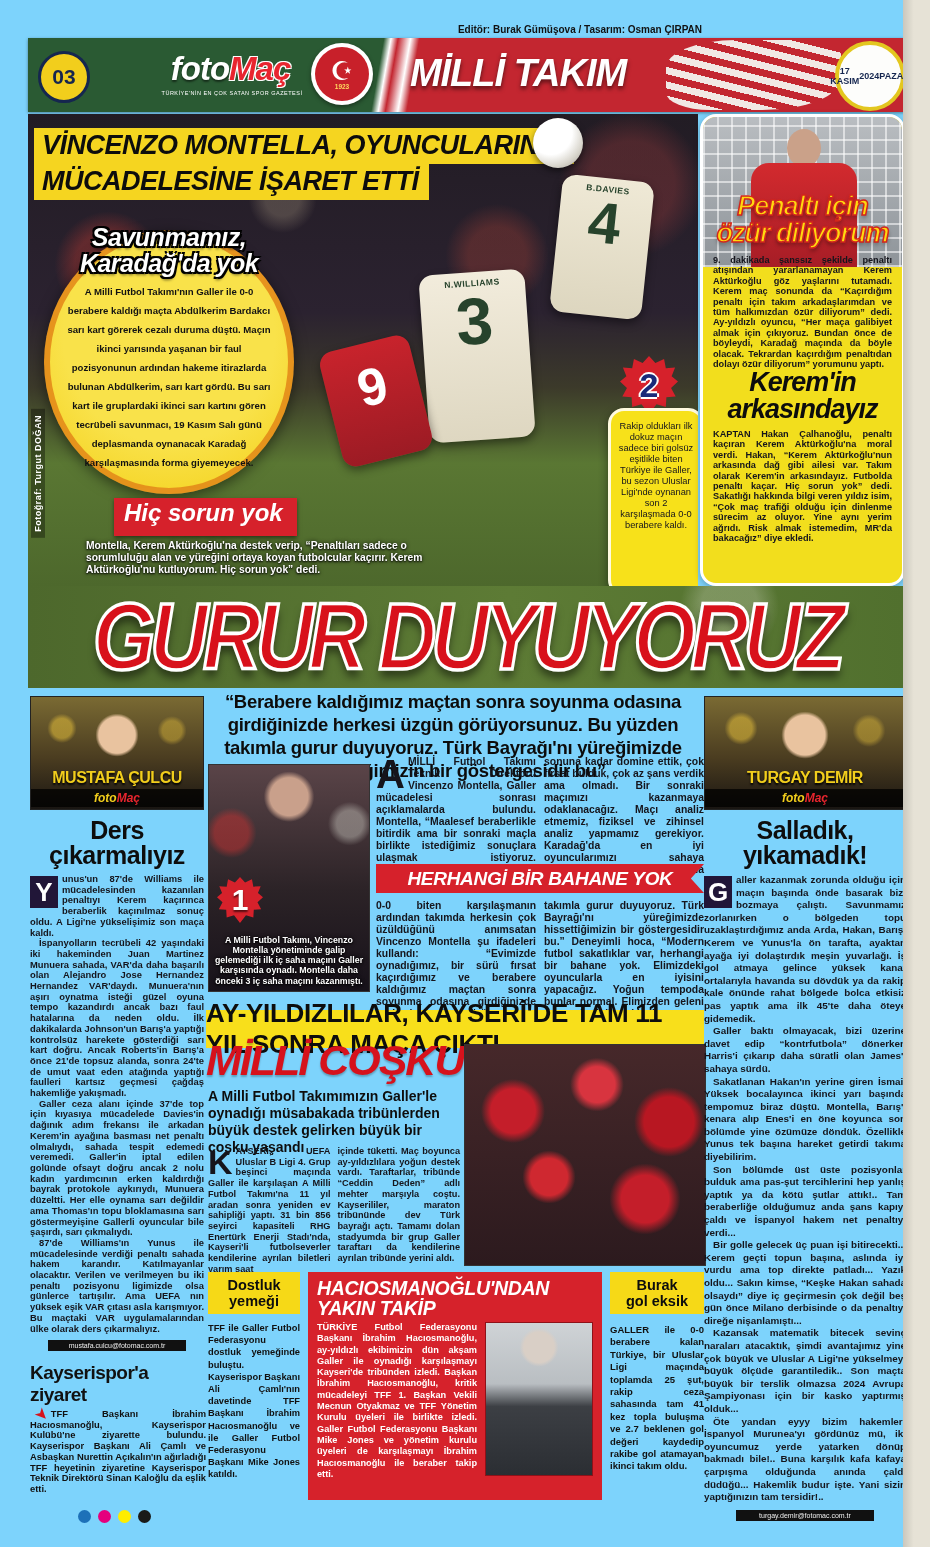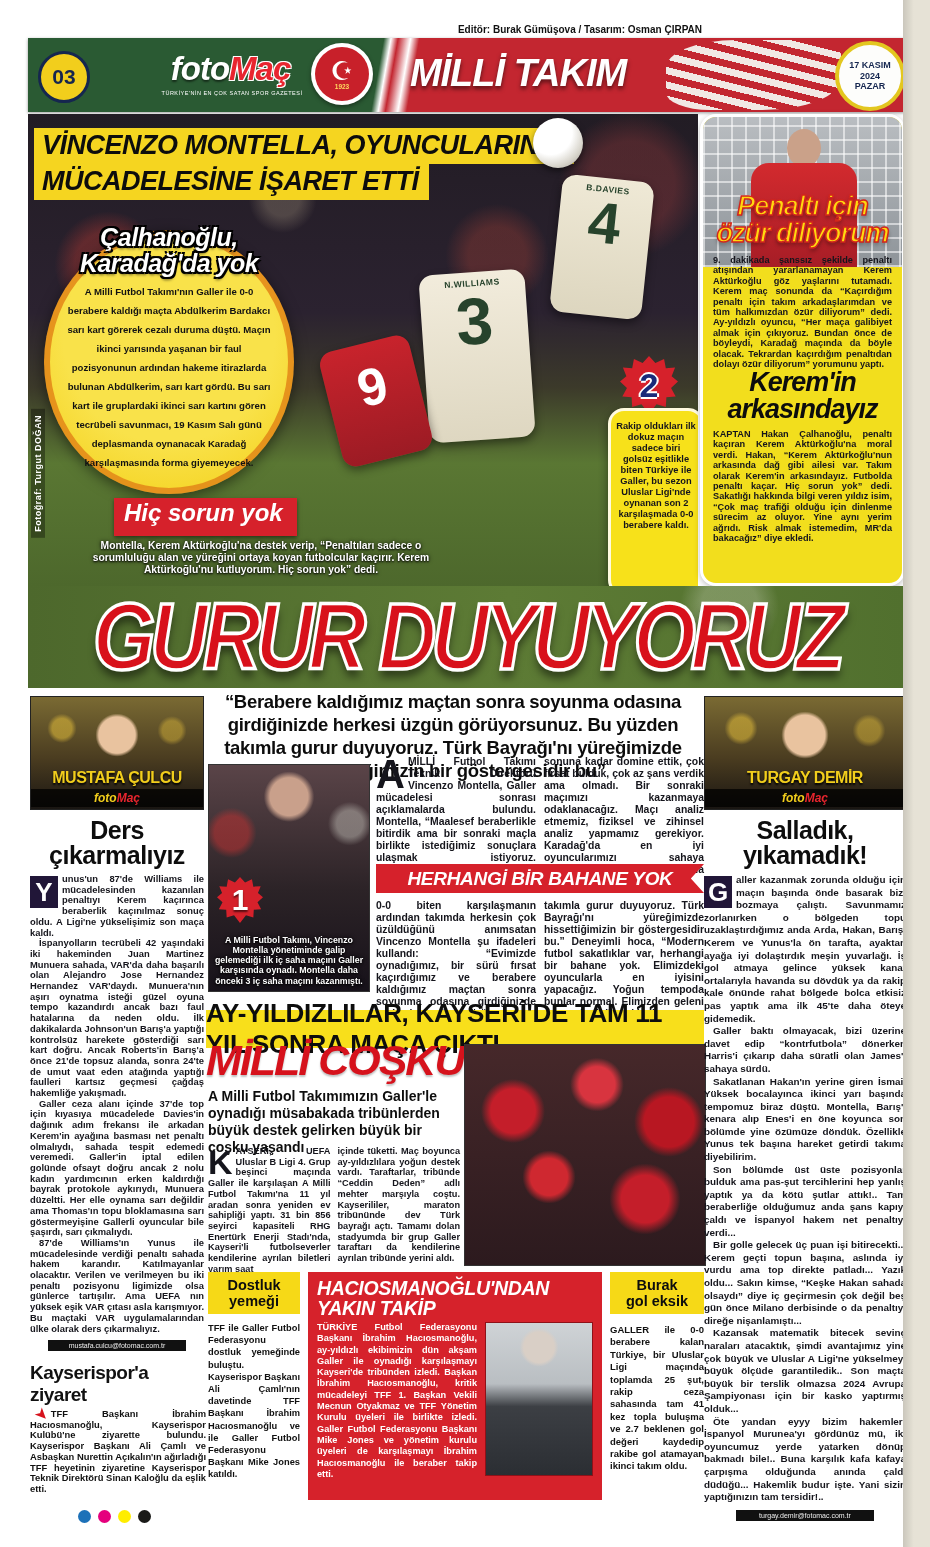--- a/index.html
+++ b/index.html
@@ -1,16 +1,16 @@
 <!DOCTYPE html>
 <html><head>
 <meta charset="utf-8">
 <style>
   html,body{margin:0;padding:0;background:#d8d4c8;}
-  .page{position:relative;width:930px;height:1547px;background:#ffffff;overflow:hidden;
+  .page{position:relative;width:930px;height:1547px;background:#7dd3fc;overflow:hidden;
         font-family:"Liberation Sans",sans-serif;color:#111;margin:0 auto;}
   .b{position:absolute;}
   .just{text-align:justify;}
   
   .credit{left:430px;top:24px;width:300px;text-align:center;font-size:10px;font-weight:bold;color:#111;}
   
   .masthead{left:28px;top:38px;width:877px;height:74px;
     background:linear-gradient(100deg,#2a5a33 0%,#2a5a33 40%,#ffffff 40.8%,#c32630 41.6%,#ffffff 43%,#c32630 44%,#c32630 100%);
     box-shadow:0 1px 3px rgba(0,0,0,.4);}
   .pgnum{left:10px;top:13px;width:46px;height:46px;border-radius:50%;background:#f2ce1c;border:3px solid #15264f;
@@ -22,21 +22,21 @@
   .crest{left:283px;top:5px;width:62px;height:62px;border-radius:50%;background:#fff;box-shadow:0 2px 4px rgba(0,0,0,.4);}
   .crest-in{position:absolute;inset:4px;border-radius:50%;background:#c8202a;display:flex;flex-direction:column;
     align-items:center;justify-content:center;color:#fff;}
   .crest-in .moon{font-size:26px;line-height:24px;}
   .crest-in .yr{font-size:6.5px;font-weight:bold;color:#ffd95e;}
   .mtitle{left:340px;top:14px;width:300px;text-align:center;color:#fff;font-size:38px;font-weight:bold;font-style:italic;
     letter-spacing:-1px;text-shadow:0 3px 4px rgba(0,0,0,.55);}
   .flagwave{left:638px;top:2px;width:175px;height:70px;border-radius:40% 20% 45% 25%;opacity:.95;
     background:repeating-linear-gradient(14deg,#c32630 0 7px,#f4f2ee 7px 14px);}
   .datebadge{left:807px;top:3px;width:62px;height:62px;border-radius:50%;background:#fdfdfb;border:4px solid #e3c71f;
-    display:flex;flex-direction:column;align-items:center;justify-content:center;color:#15264f;font-weight:bold;text-align:center;}
+    display:flex;flex-direction:row;align-items:center;justify-content:center;color:#15264f;font-weight:bold;text-align:center;}
   .datebadge div{font-size:9px;line-height:10.5px;}
   
   .photo-main{left:28px;top:114px;width:670px;height:472px;overflow:hidden;
     background-image:
      radial-gradient(circle at 12% 32%, rgba(205,60,50,.35) 0 5%, transparent 8%),
      radial-gradient(circle at 38% 18%, rgba(230,210,170,.22) 0 3%, transparent 6%),
      radial-gradient(circle at 70% 30%, rgba(190,70,55,.30) 0 5%, transparent 9%),
      radial-gradient(circle at 90% 15%, rgba(160,60,60,.35) 0 6%, transparent 10%),
      linear-gradient(180deg,#221c24 0%,#2b2230 42%,#3c3a2a 58%,#5a7733 74%,#4d682c 100%);}
   .hline{display:block;background:#f5d520;color:#0d0d0d;font-weight:bold;font-style:italic;font-size:27px;
@@ -59,28 +59,28 @@
   .shirt .pnum{font-weight:bold;line-height:1;}
   .shirt4{left:528px;top:64px;width:92px;height:138px;background:linear-gradient(180deg,#efe9d6,#ddd6bf);color:#27432c;transform:rotate(6deg);}
   .shirt4 .pnum{font-size:58px;}
   .shirt3{left:396px;top:158px;width:106px;height:168px;background:linear-gradient(180deg,#f2ecdc,#ded7c1);color:#27432c;transform:rotate(-4deg);}
   .shirt3 .pnum{font-size:66px;}
   .shirt9{left:302px;top:228px;width:92px;height:118px;background:linear-gradient(180deg,#c8232c,#9c1b24);color:#fff;transform:rotate(-14deg);}
   .shirt9 .pnum{font-size:52px;padding-top:18px;}
   .capt{left:58px;top:384px;width:350px;}
   .capt-title{display:inline-block;background:#d6212b;color:#fff;font-weight:bold;font-style:italic;font-size:24px;
     padding:1px 14px 9px 10px;margin-left:28px;box-shadow:0 2px 4px rgba(0,0,0,.5);}
-  .capt-body{margin-top:4px;color:#fff;font-size:10.3px;line-height:12px;font-weight:bold;text-align:center;
+  .capt-body{margin-top:4px;color:#fff;font-size:10.3px;line-height:12px;font-weight:bold;text-align:left;
     text-shadow:0 1px 2px #000,0 0 4px rgba(0,0,0,.8);}
   .star{background:#d6212b;display:flex;align-items:center;justify-content:center;
     clip-path:polygon(50% 0,61% 12%,76% 5%,79% 21%,95% 20%,89% 35%,100% 44%,88% 55%,96% 70%,80% 71%,79% 88%,63% 83%,50% 100%,37% 83%,21% 88%,20% 71%,4% 70%,12% 55%,0 44%,11% 35%,5% 20%,21% 21%,24% 5%,39% 12%);}
   .stat-star{left:592px;top:242px;width:58px;height:58px;}
   .stat-star span{color:#1a2a7a;font-size:34px;font-weight:bold;text-shadow:-2px 0 0 #fff,2px 0 0 #fff,0 -2px 0 #fff,0 2px 0 #fff;}
   .stat-bubble{left:580px;top:294px;width:96px;height:188px;background:#f7e11a;border:3px solid #fffbe0;border-radius:16px;
-    font-size:9.3px;line-height:11px;font-weight:bold;text-align:center;padding:10px 5px;box-sizing:border-box;color:#15151c;
+    font-size:9.3px;line-height:11px;font-weight:normal;text-align:center;padding:10px 5px;box-sizing:border-box;color:#15151c;
     box-shadow:0 4px 10px rgba(0,0,0,.45);}
   
   .rail{left:700px;top:114px;width:205px;height:472px;background:#f2de1d;border-radius:16px;border:3px solid #fff;
     box-sizing:border-box;overflow:hidden;box-shadow:0 2px 6px rgba(0,0,0,.25);}
   .rail-photo{position:absolute;left:0;top:0;right:0;height:150px;
     background:
      repeating-linear-gradient(90deg,rgba(255,255,255,.55) 0 2px,transparent 2px 14px),
      repeating-linear-gradient(0deg,rgba(255,255,255,.55) 0 2px,transparent 2px 14px),
      linear-gradient(180deg,#b9bdc1,#8e9499);}
   .gk-head{position:absolute;left:84px;top:12px;width:34px;height:38px;border-radius:50%;background:#caa189;}
@@ -231,21 +231,21 @@
     <div class="b shirt shirt3">
       <div class="pname">N.WILLIAMS</div>
       <div class="pnum">3</div>
     </div>
     <div class="b shirt shirt9">
       <div class="pnum">9</div>
     </div>
 
     <div class="b abdul">
       <div class="abdul-title">
-        <div>Çalhanoğlu,</div>
+        <div>Savunmamız,</div>
         <div>Karadağ'da yok</div>
       </div>
       <div class="abdul-body">A Milli Futbol Takımı'nın Galler ile 0-0 berabere kaldığı maçta Abdülkerim Bardakcı sarı kart görerek cezalı duruma düştü. Maçın ikinci yarısında yaşanan bir faul pozisyonunun ardından hakeme itirazlarda bulunan Abdülkerim, sarı kart gördü. Bu sarı kart ile gruplardaki ikinci sarı kartını gören tecrübeli savunmacı, 19 Kasım Salı günü deplasmanda oynanacak Karadağ karşılaşmasında forma giyemeyecek.</div>
     </div>
 
     <div class="b pcredit">Fotoğraf: Turgut DOĞAN</div>
 
     <div class="b capt">
       <span class="capt-title">Hiç sorun yok</span>
       <div class="capt-body">Montella, Kerem Aktürkoğlu'na destek verip, “Penaltıları sadece o sorumluluğu alan ve yüreğini ortaya koyan futbolcular kaçırır. Kerem Aktürkoğlu'nu kutluyorum. Hiç sorun yok” dedi.</div>

